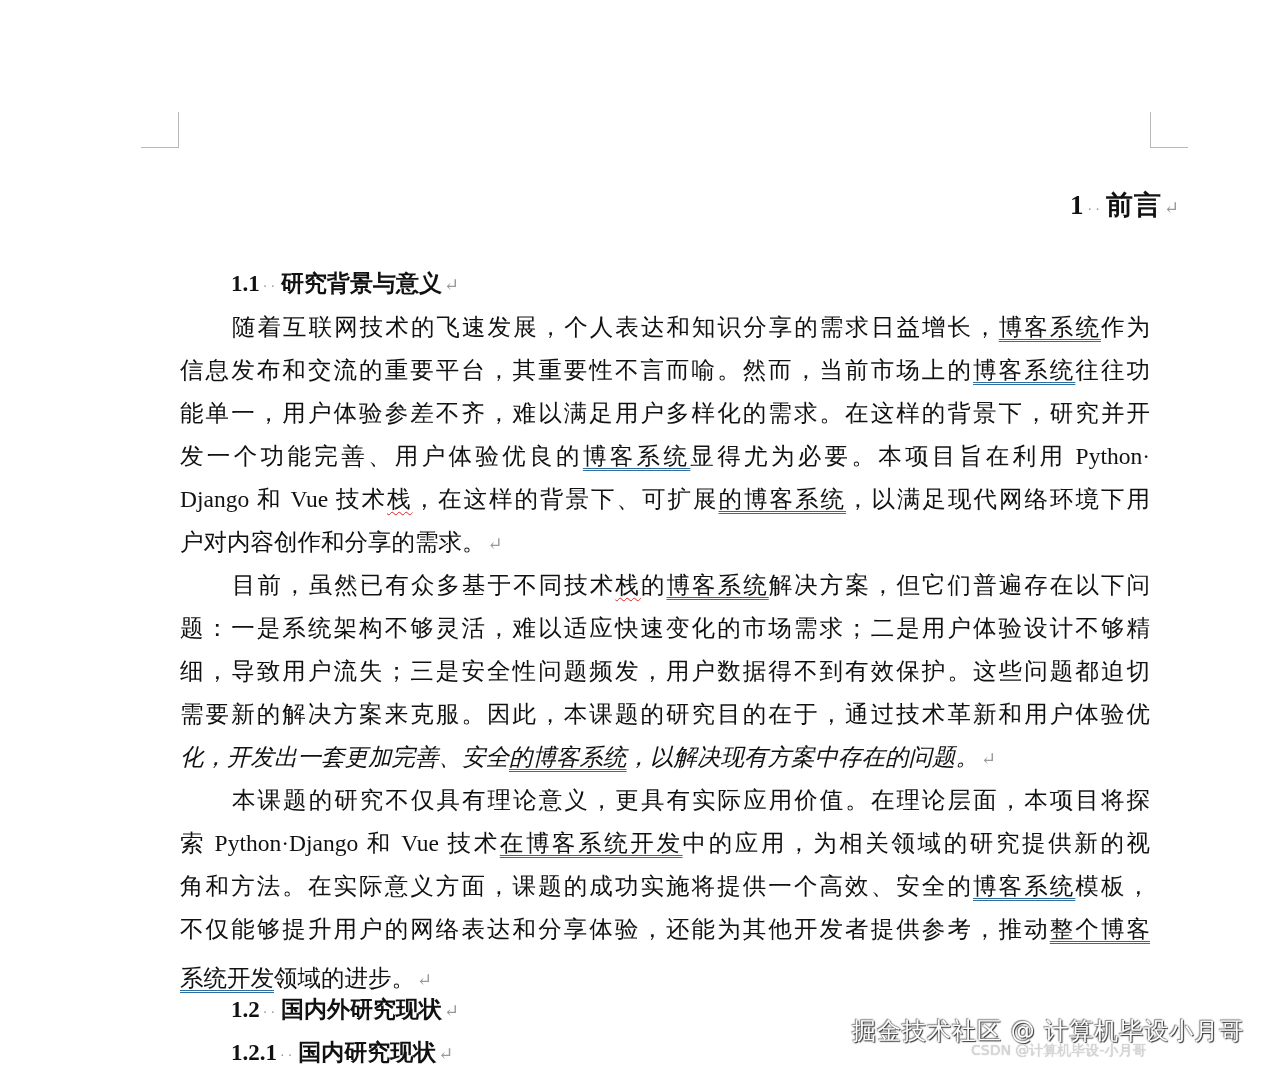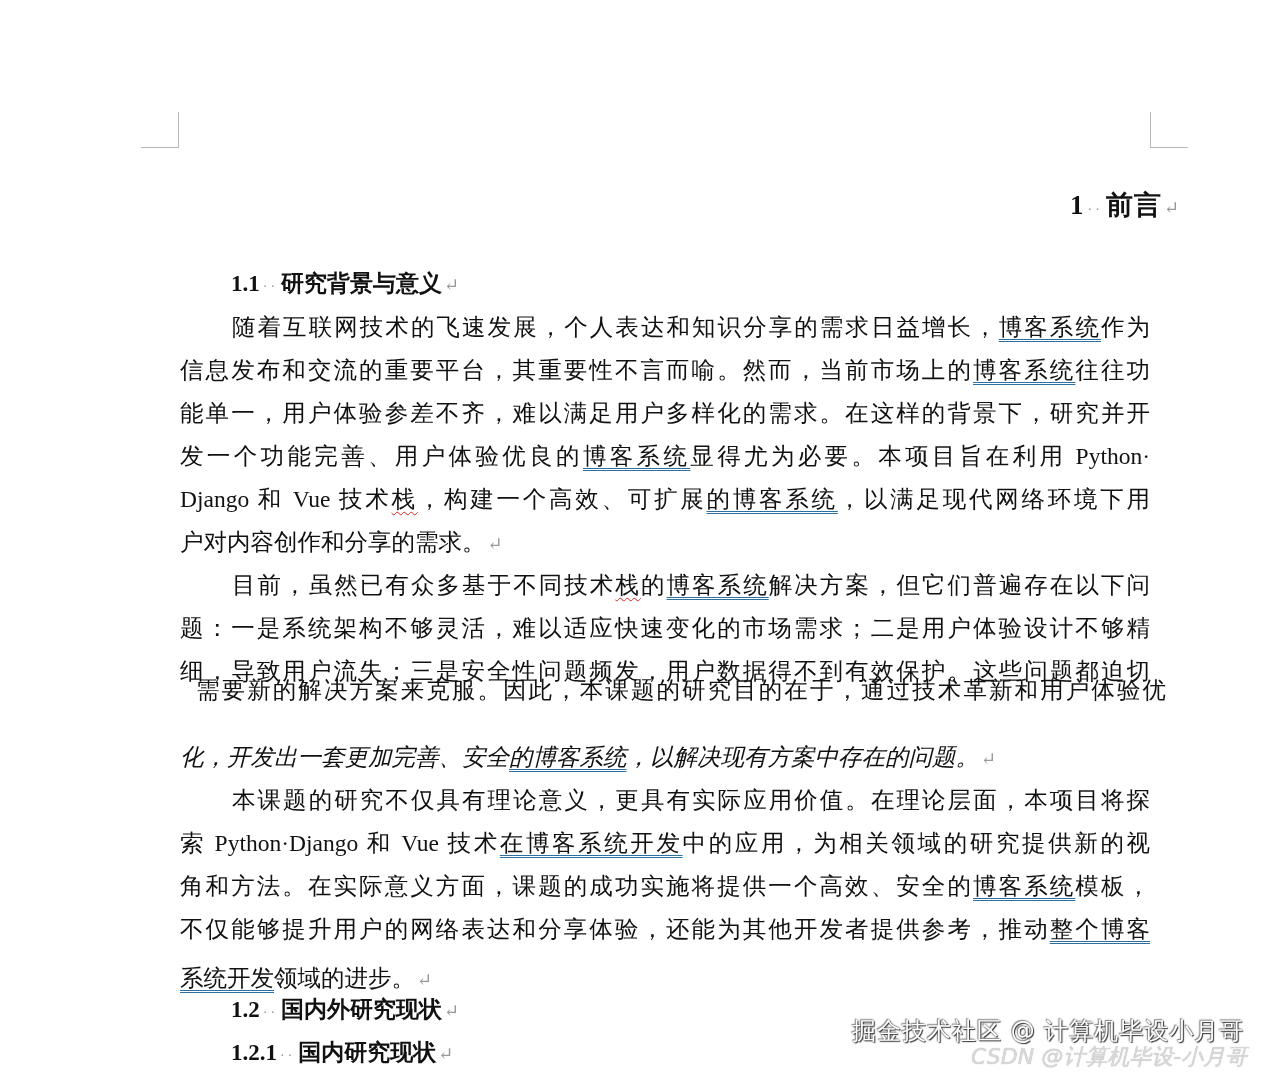--- a/index.html
+++ b/index.html
@@ -42,24 +42,23 @@
     text-underline-offset: 4px;
     text-decoration-thickness: 1px;
   }
   .watermark1 {
     position: absolute; left: 852px; top: 1015px; font-size: 24px; color: #fff;
     font-family: "DejaVu Sans", "Liberation Sans", sans-serif; letter-spacing: 1px;
     text-shadow: 1px 1px 1px #333, -1px -1px 1px #888, 0 0 2px #555;
     white-space: nowrap;
   }
   .watermark2 {
-    position: absolute; left: 971px; top: 1042px; font-size: 22px; color: #d8d8d8;
+    position: absolute; left: 971px; top: 1042px; font-size: 14px; color: #d8d8d8;
     font-family: "DejaVu Sans", "Liberation Sans", sans-serif; white-space: nowrap;
     text-shadow: 0 0 1px #aaa;
-    font-style: italic;
   }
 </style>
 </head>
 <body>
 
 <div class="corner tl"></div>
 <div class="corner tr"></div>
 
 <div class="page-title">
   <span class="num">1</span><span class="dots">··</span><span>前言</span><span class="pmark">↵</span>
@@ -67,26 +66,26 @@
 
 <div class="h2" style="top:268px">
   <span class="num">1.1</span><span class="dots">··</span><span>研究背景与意义</span><span class="pmark">↵</span>
 </div>
 
 <div id="body-lines">
     <div class="line indent justify" style="top: 312px;"><span>随着互联网技术的飞速发展，个人表达和知识分享的需求日益增长，</span><span class="u2">博客系统</span><span>作为</span></div>
     <div class="line justify" style="top: 355px;"><span>信息发布和交流的重要平台，其重要性不言而喻。然而，当前市场上的</span><span class="u2">博客系统</span><span>往往功</span></div>
     <div class="line justify" style="top: 398px;"><span>能单一，用户体验参差不齐，难以满足用户多样化的需求。在这样的背景下，研究并开</span></div>
     <div class="line justify" style="top: 441px;"><span>发一个功能完善、用户体验优良的</span><span class="u2">博客系统</span><span>显得尤为必要。本项目旨在利用  Python·</span></div>
-    <div class="line justify" style="top: 484px;"><span>Django  和  Vue  技术</span><span class="uwave">栈</span><span>，构建一个高效、可扩展</span><span class="u2">的博客系统</span><span>，以满足现代网络环境下用</span></div>
+    <div class="line justify" style="top: 484px;"><span>Django  和  Vue  技术</span><span class="uwave">栈</span><span>，在这样的背景下、可扩展</span><span class="u2">的博客系统</span><span>，以满足现代网络环境下用</span></div>
     <div class="line" style="top: 527px;"><span>户对内容创作和分享的需求。</span><span class="pmark">↵</span></div>
     <div class="line indent justify" style="top: 570px;"><span>目前，虽然已有众多基于不同技术</span><span class="uwave">栈</span><span>的</span><span class="u2">博客系统</span><span>解决方案，但它们普遍存在以下问</span></div>
     <div class="line justify" style="top: 613px;"><span>题：一是系统架构不够灵活，难以适应快速变化的市场需求；二是用户体验设计不够精</span></div>
     <div class="line justify" style="top: 656px;"><span>细，导致用户流失；三是安全性问题频发，用户数据得不到有效保护。这些问题都迫切</span></div>
-    <div class="line justify" style="top: 675px; margin-left: 16px;"><span>需要新的解决方案来克服。因此，本课题的研究目的在于，通过技术革新和用户体验优</span></div>
+    <div class="line justify" style="top: 699px;"><span>需要新的解决方案来克服。因此，本课题的研究目的在于，通过技术革新和用户体验优</span></div>
     <div class="line" style="top: 742px; font-style: italic;"><span>化，开发出一套更加完善、安全</span><span class="u2">的博客系统</span><span>，以解决现有方案中存在的问题。</span><span class="pmark">↵</span></div>
     <div class="line indent justify" style="top: 785px;"><span>本课题的研究不仅具有理论意义，更具有实际应用价值。在理论层面，本项目将探</span></div>
     <div class="line justify" style="top: 828px;"><span>索 Python·Django 和 Vue 技术</span><span class="u2">在博客系统开发</span><span>中的应用，为相关领域的研究提供新的视</span></div>
     <div class="line justify" style="top: 871px;"><span>角和方法。在实际意义方面，课题的成功实施将提供一个高效、安全的</span><span class="u2">博客系统</span><span>模板，</span></div>
     <div class="line justify" style="top: 914px;"><span>不仅能够提升用户的网络表达和分享体验，还能为其他开发者提供参考，推动</span><span class="u2">整个博客</span></div>
     <div class="line" style="top: 957px; margin-top: 6px;"><span class="u2">系统开发</span><span>领域的进步。</span><span class="pmark">↵</span></div>
   </div>
 
 <div class="h2" style="top:994px">
   <span class="num">1.2</span><span class="dots">··</span><span>国内外研究现状</span><span class="pmark">↵</span>

